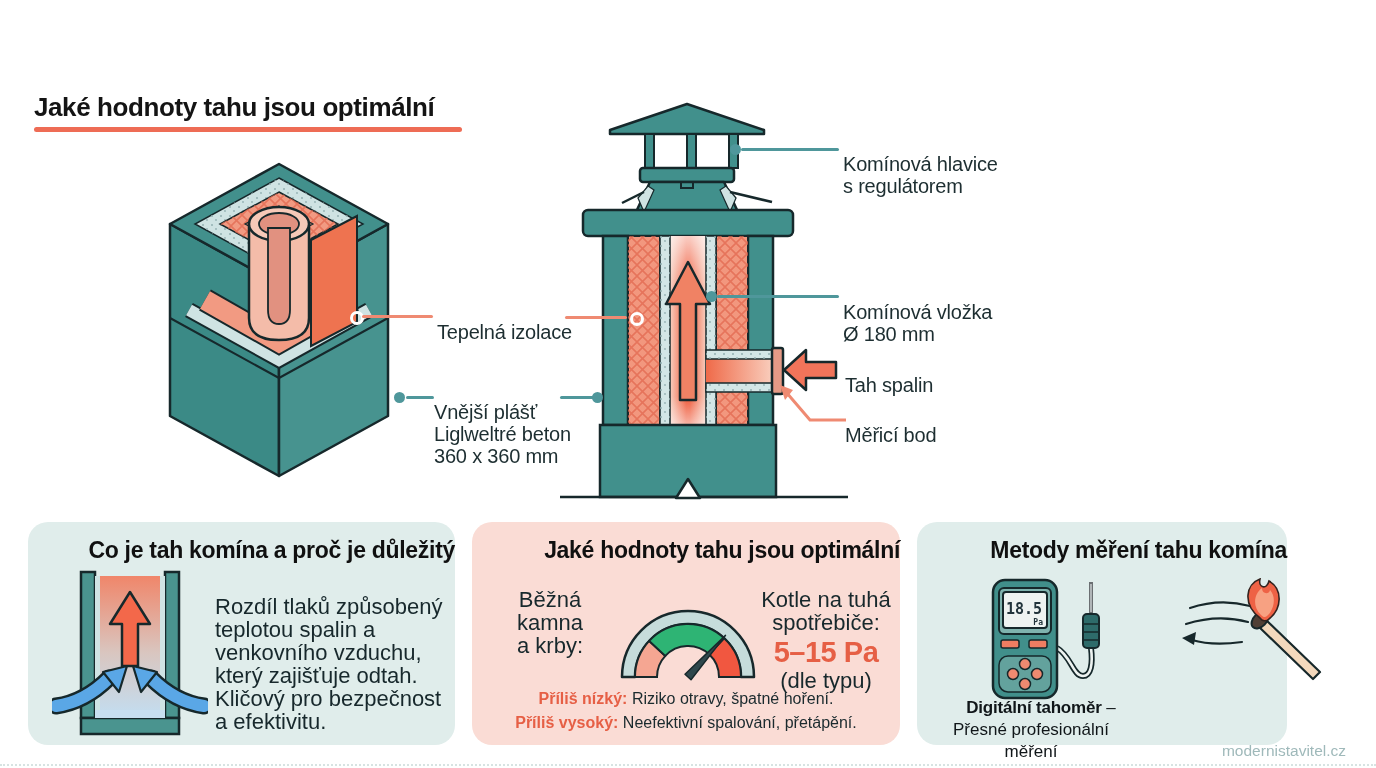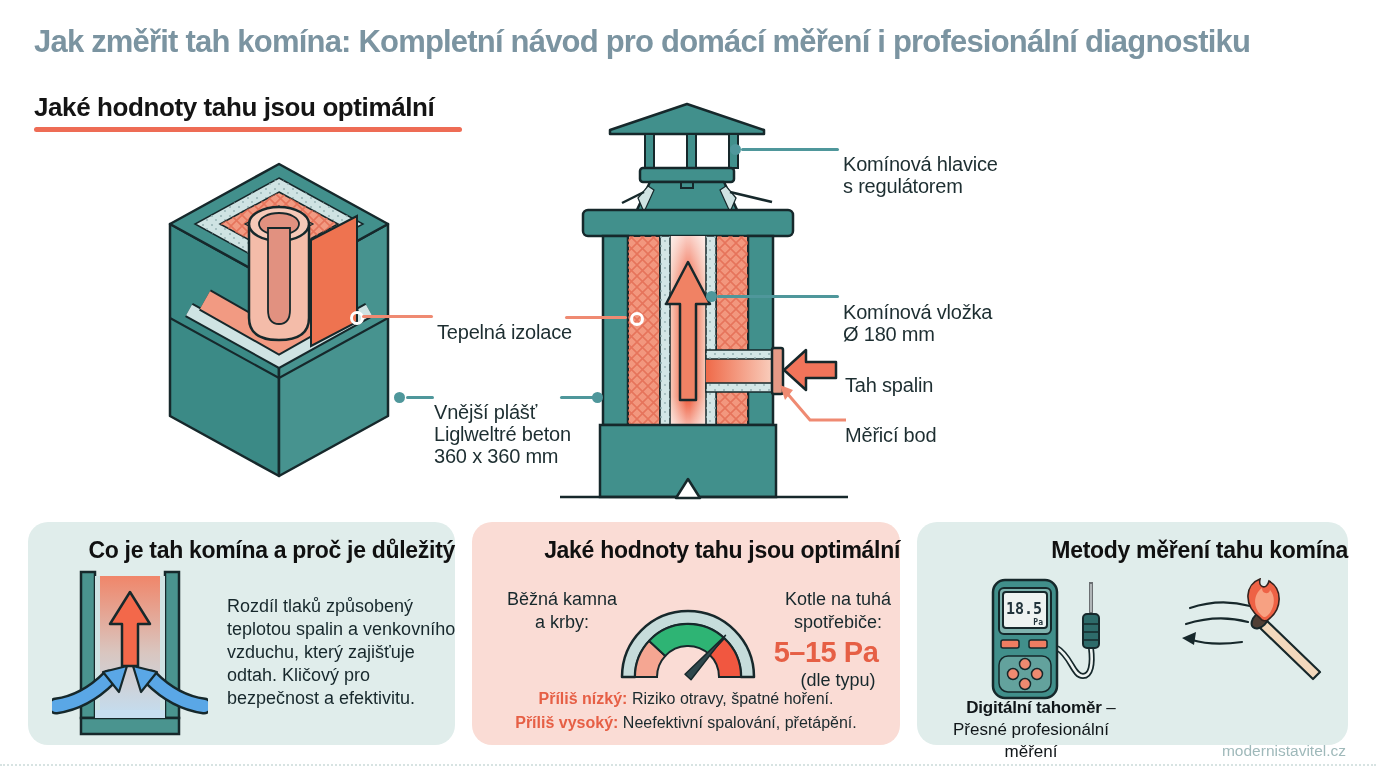--- a/index.html
+++ b/index.html
@@ -19,36 +19,35 @@
   .lead.teal{background:#4f979b;}
   .lead.salmon{background:#ef8a72;}
   .dot{position:absolute;width:11px;height:11px;border-radius:50%;background:#4f979b;}
   .ring{position:absolute;width:8px;height:8px;border-radius:50%;border:3px solid #ffffff;}
 
   .card{position:absolute;top:522px;height:223px;border-radius:20px;}
   .card.mint{background:#e0edeb;}
   .card.pink{background:#fadcd5;}
   .card-title{position:absolute;top:15px;left:0;right:0;text-align:right;font-size:23px;
               font-weight:bold;color:#101010;letter-spacing:-0.3px;}
-  .body-text{font-size:18px;line-height:23px;color:#17282c;margin-left:12px;}
+  .body-text{font-size:22px;line-height:23px;color:#17282c;}
   .center{text-align:center;}
   .pa-value{font-size:29px;font-weight:bold;color:#e65f45;letter-spacing:-0.5px;}
   .warn{position:absolute;left:0;right:0;text-align:center;font-size:16px;color:#1a2a2e;}
   .warn b{color:#e65f45;}
   .caption{position:absolute;font-size:17px;line-height:22px;text-align:center;color:#101619;}
   .caption b{letter-spacing:-0.2px;margin-left:20px;}
   .watermark{position:absolute;right:30px;top:742px;font-size:15.5px;color:#9fb9ba;}
   .bottom-dotted{position:absolute;left:0;right:0;top:764px;border-top:2px dotted #d7e3e2;}
 </style>
 </head>
 <body>
 
 <div class="stage">
 
-  <div class="main-title">Jak změřit tah komína: Kompletní návod pro domácí měření i profesionální diagnostiku</div>
   <div class="section-title">Jaké hodnoty tahu jsou optimální</div>
   <div class="section-underline"></div>
 
   <svg class="abs" style="left:165px;top:160px" width="232" height="322" viewBox="0 0 232 322">
     <defs>
       <pattern id="hatch1" width="11" height="11" patternUnits="userSpaceOnUse">
         <path d="M0,0 L11,11 M11,0 L0,11" stroke="#e2684f" stroke-width="1.6" opacity="0.75"></path>
       </pattern>
       <pattern id="speck1" width="9" height="9" patternUnits="userSpaceOnUse">
         <circle cx="2" cy="2" r="1" fill="#93b0b2"></circle>
@@ -242,21 +241,21 @@
     <div class="abs body-text center" style="left:288px;top:147px;width:132px">(dle typu)</div>
 
     <div class="warn" style="top:168px">
       <b>Příliš nízký:</b><span> Riziko otravy, špatné hoření.</span>
     </div>
     <div class="warn" style="top:192px">
       <b>Příliš vysoký:</b><span> Neefektivní spalování, přetápění.</span>
     </div>
   </div>
 
-  <div class="card mint" style="left:917px;width:431px">
+  <div class="card mint" style="left:917px;width:370px">
     <div class="card-title">Metody měření tahu komína</div>
 
     <svg class="abs" style="left:62px;top:50px" width="135" height="135" viewBox="0 0 135 135">
       <path d="M78,76 C92,84 94,104 104,104 C112,104 114,92 112,76" fill="none" stroke="#16282b" stroke-width="6"></path>
       <path d="M78,76 C92,84 94,104 104,104 C112,104 114,92 112,76" fill="none" stroke="#eef3f1" stroke-width="2.6"></path>
       <line x1="112" y1="10" x2="112" y2="42" stroke="#6b6f72" stroke-width="4"></line>
       <line x1="112" y1="12" x2="112" y2="40" stroke="#cfd4d6" stroke-width="1.4"></line>
       <rect x="104" y="42" width="16" height="34" rx="4" fill="#2e6b6a" stroke="#16282b" stroke-width="2"></rect>
       <line x1="105" y1="52" x2="119" y2="52" stroke="#16282b" stroke-width="1.5"></line>
       <line x1="105" y1="60" x2="119" y2="60" stroke="#16282b" stroke-width="1.5"></line>

